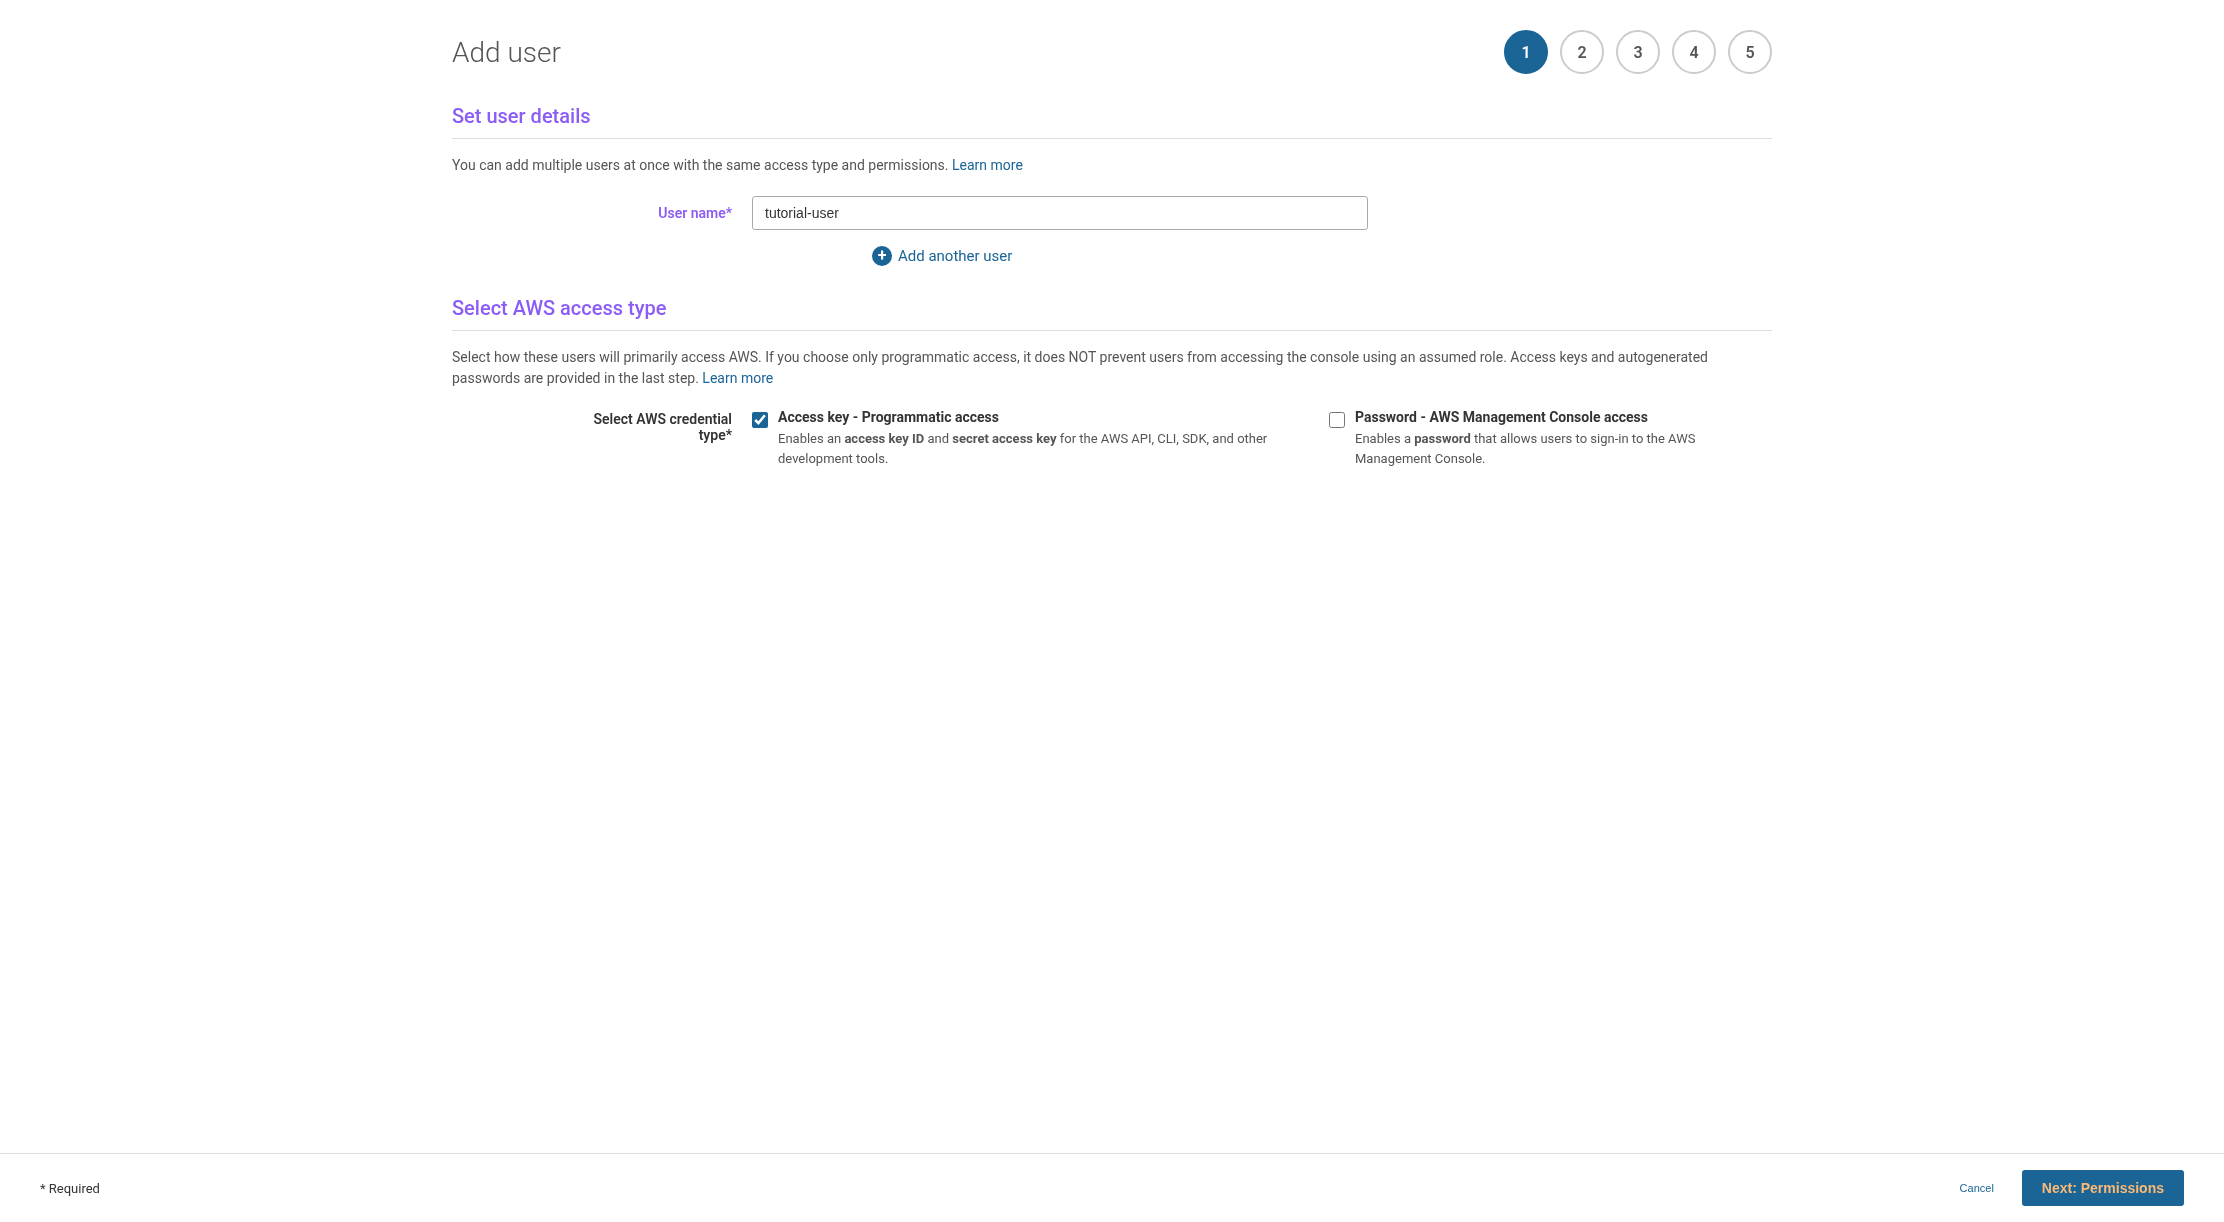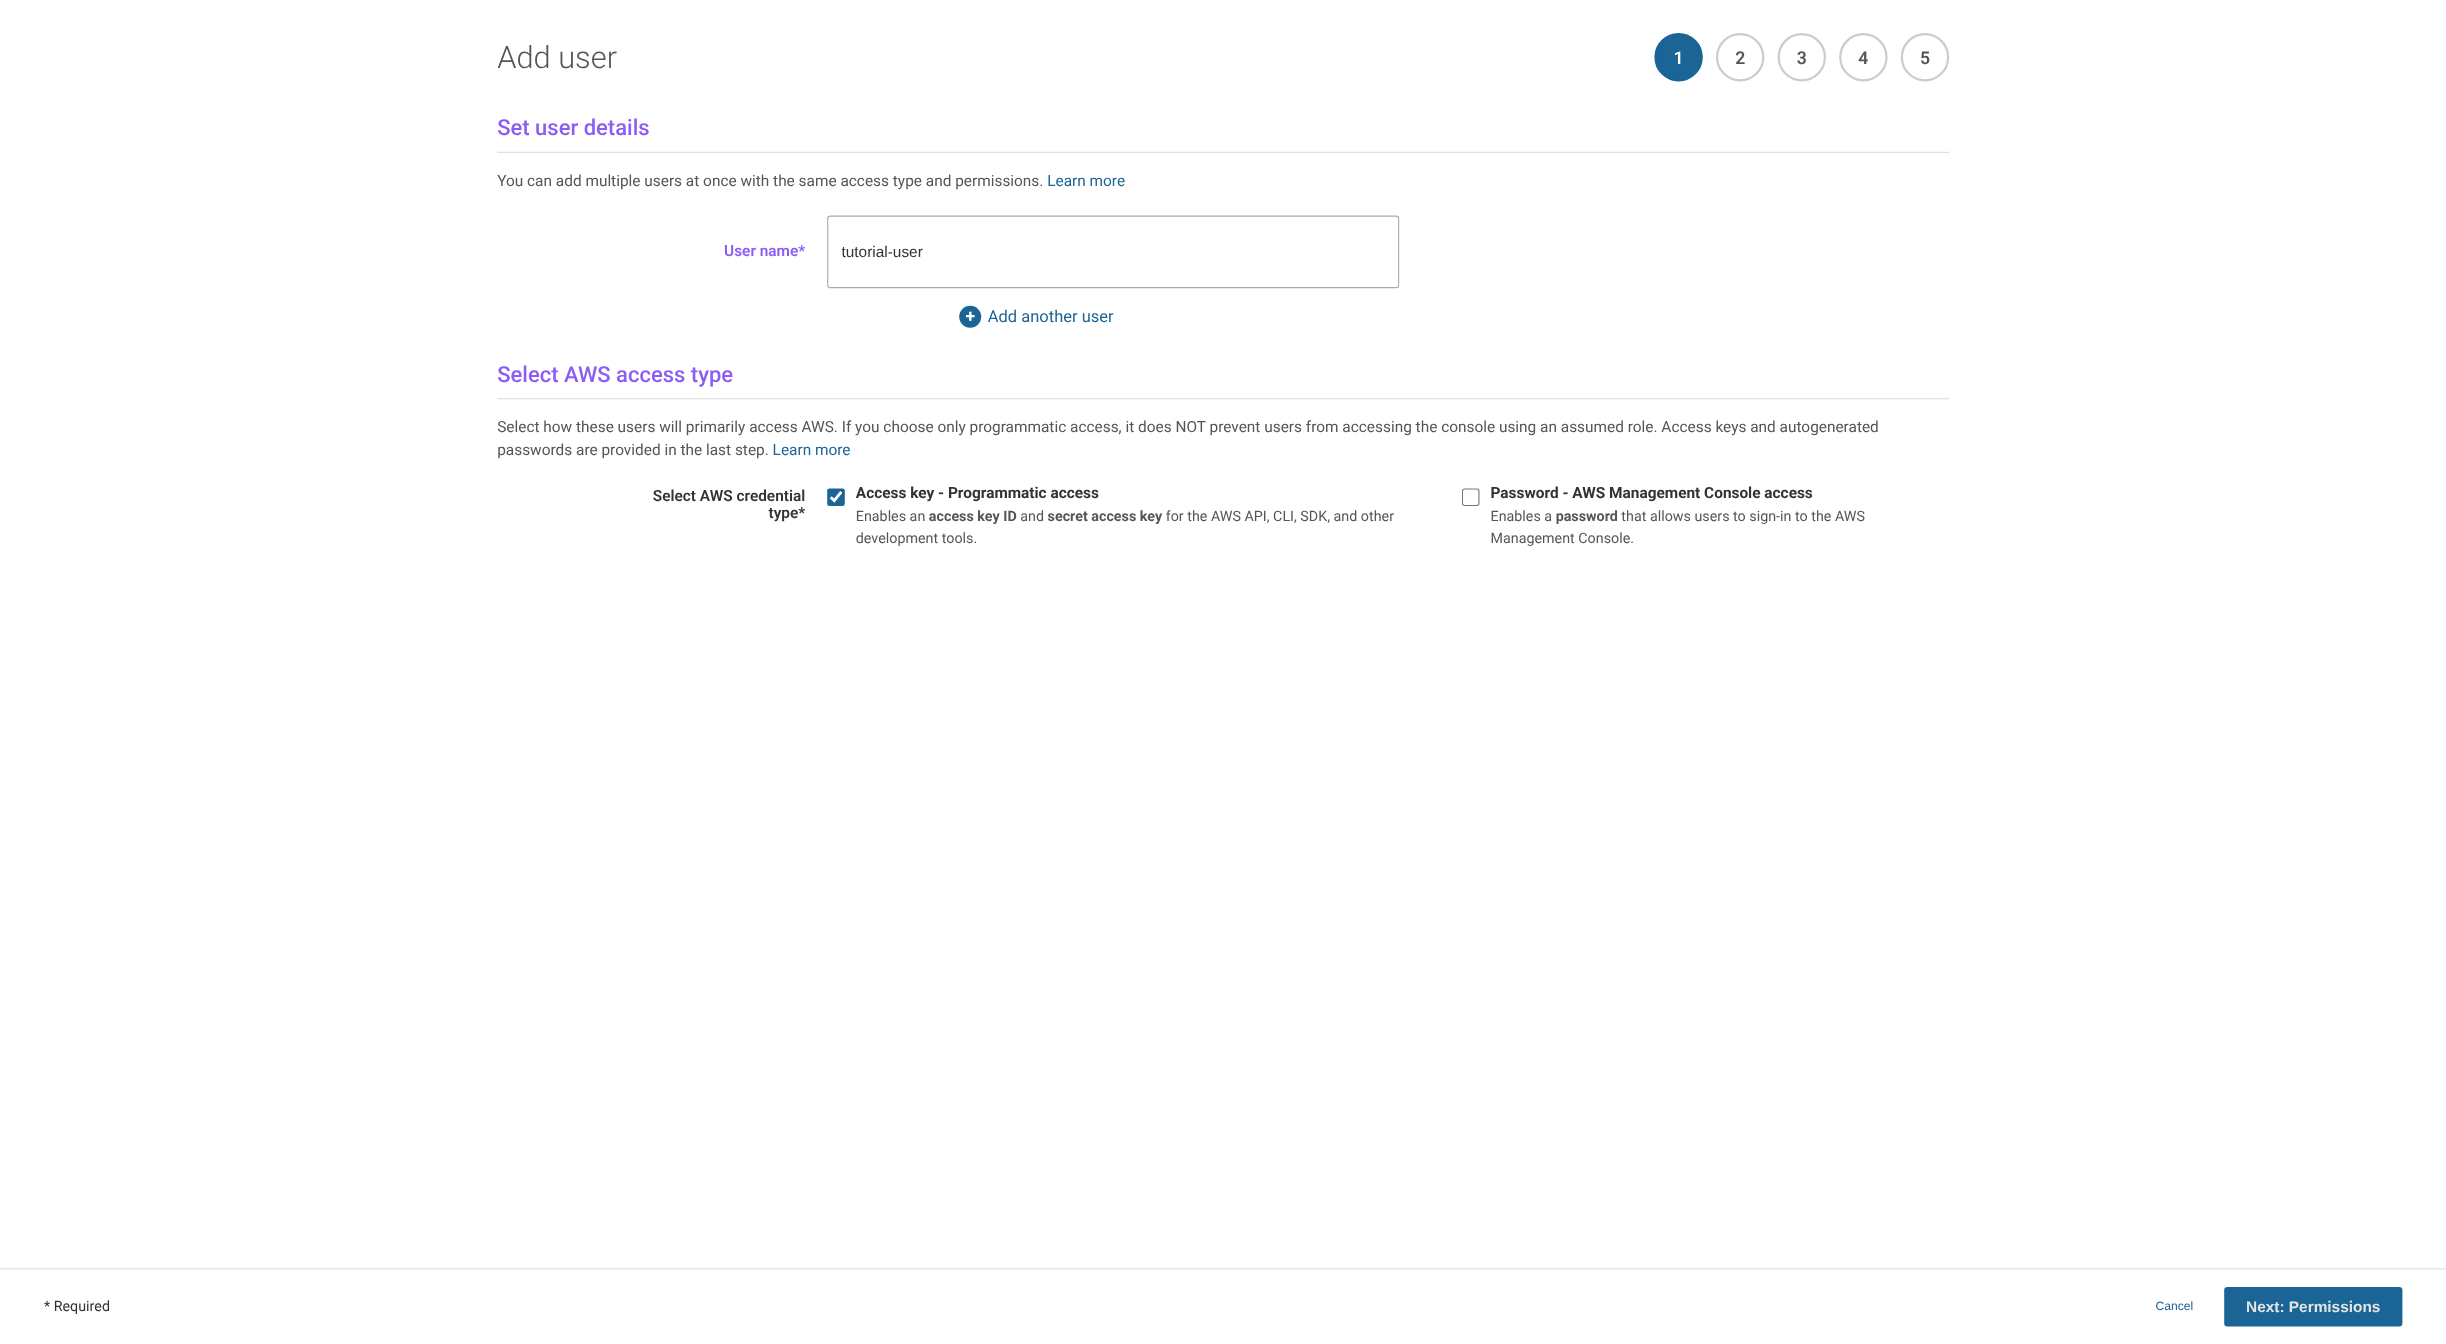--- a/index.html
+++ b/index.html
@@ -108,22 +108,22 @@
       font-weight: 600;
       font-size: 14px;
       color: #8b5cf6;
       width: 180px;
       text-align: right;
       padding-right: 20px;
       flex-shrink: 0;
     }
 
     .form-input {
-      width: 520px;
-      padding: 24px 12px;
+      width: 616px;
+      padding: 8px 12px;
       border: 1px solid #aaa;
       border-radius: 3px;
       font-size: 14px;
       color: #333;
       outline: none;
     }
 
     
     .add-user-row {
       margin-left: 420px;
@@ -237,21 +237,21 @@
       background: transparent;
       border: none;
       color: #1a6496;
       font-size: 11px;
       cursor: pointer;
       padding: 8px 16px;
     }
 
     .next-btn {
       background-color: #1a6496;
-      color: #e5e5e5;
+      color: #fdba74;
       border: none;
       border-radius: 3px;
       padding: 10px 20px;
       font-size: 14px;
       font-weight: 600;
       cursor: pointer;
     }
   </style>
 </head>
 <body>

